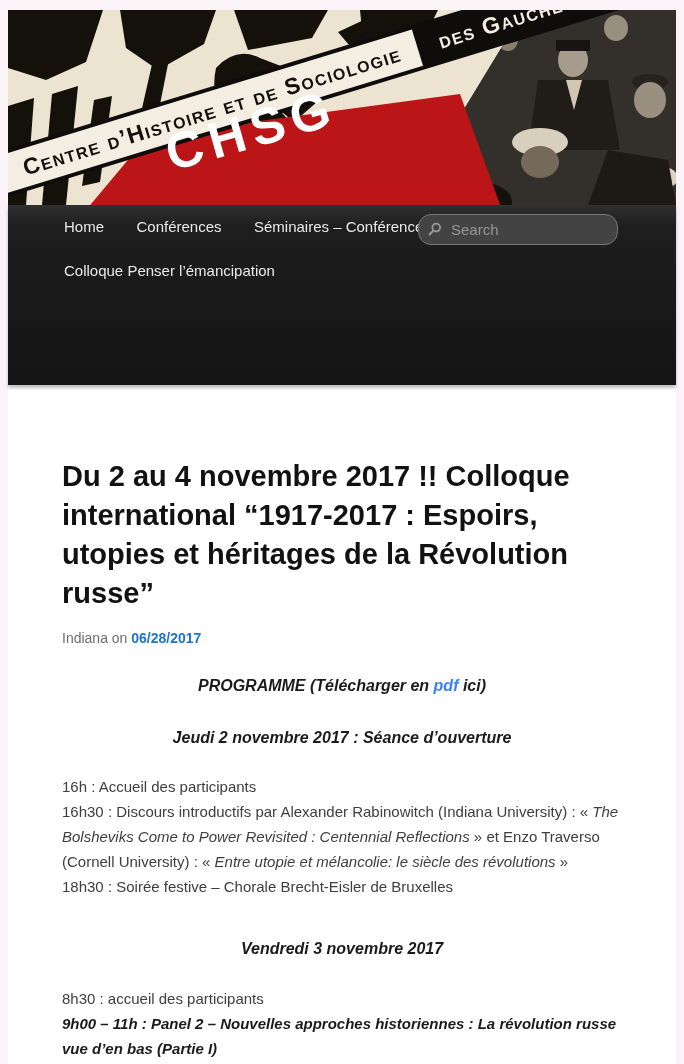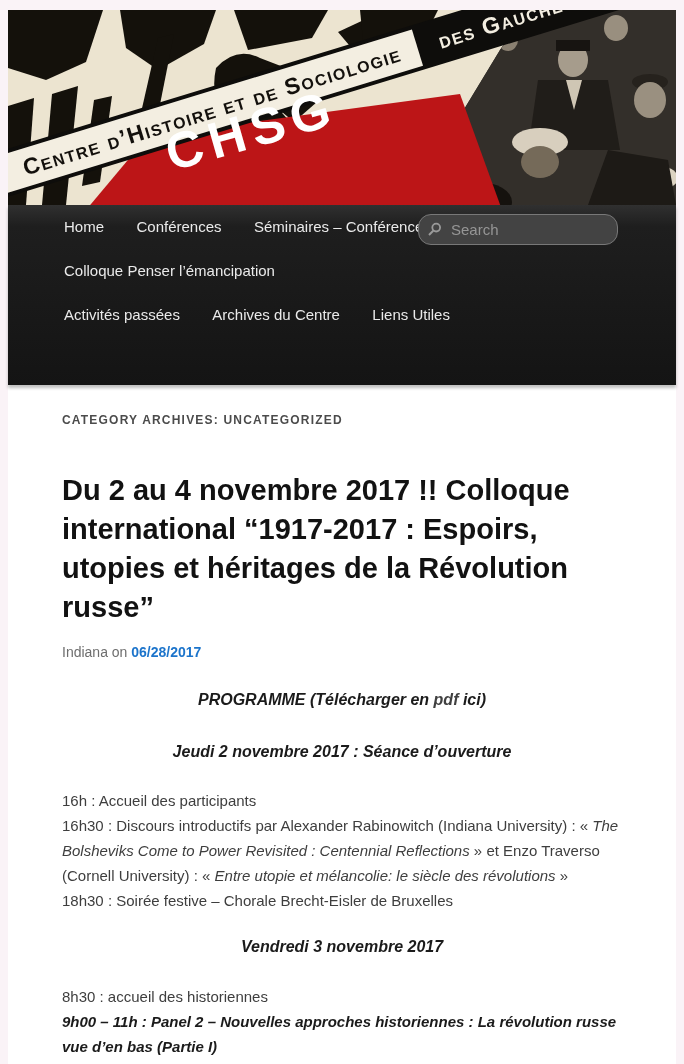--- a/index.html
+++ b/index.html
@@ -60,24 +60,24 @@
   h1.post-title {
     margin-top:44px; font-size:29px; line-height:39px; color:#121212;
     font-weight:bold; cursor:pointer;
   }
   .posted { margin-top:17px; font-size:14px; color:#6e6e6e; }
   .posted .date { color:#1c74cb; font-weight:bold; cursor:pointer; }
   .center-head { margin-top:32px; text-align:center; font-size:16px; line-height:20px; color:#141414; }
   .center-head.first { margin-top:30px; }
   .body-para { margin-top:26px; font-size:15px; line-height:25px; color:#3e3e3e; }
   .body-para.second { margin-top:27px; }
-  .vendredi { margin-top:24px; }
+  .vendredi { margin-top:40px; }
   .b { font-weight:bold; color:#1b1b1b;font-style:italic; }
   .i { font-style:italic;margin-top:40px; }
-  .lnk { color:#404040; cursor:pointer; }
+  .lnk { color:#3b82f6; cursor:pointer; }
 </style>
 </head>
 <body>
 
 <div class="page">
 
   <header class="banner">
 
     <svg class="bglayer" viewBox="0 0 668 195" preserveAspectRatio="none">
       <rect width="668" height="195" fill="#ece4d0"></rect>
@@ -136,48 +136,42 @@
 
   <nav>
     <ul>
       <li>Home</li>
       <li>Conférences</li>
       <li>Séminaires – Conférences</li>
     </ul>
     <ul>
       <li>Colloque Penser l’émancipation</li>
     </ul>
-    <ul>
-      <li>Activités passées</li>
-      <li>Archives du Centre</li>
-      <li>Liens Utiles</li>
-    </ul>
     <div class="searchbox">
       <svg class="search-icon" viewBox="0 0 15 15">
         <circle cx="9.2" cy="5.6" r="3.9" fill="none" stroke="#9a9a9a" stroke-width="1.8"></circle>
         <line x1="6.2" y1="8.8" x2="2" y2="13" stroke="#9a9a9a" stroke-width="2"></line>
       </svg>
       <input type="text" placeholder="Search" style="">
     </div>
   </nav>
 
   <main class="content">
-    <div class="cat-label">CATEGORY ARCHIVES: UNCATEGORIZED</div>
 
     <h1 class="post-title">Du 2 au 4 novembre 2017 !! Colloque international “1917-2017 : Espoirs, utopies et héritages de la Révolution russe”</h1>
 
     <div class="posted">
       <span>Indiana on</span>
       <span class="date">06/28/2017</span>
     </div>
 
     <div class="center-head first"><span class="b">PROGRAMME (Télécharger en </span><span class="b lnk">pdf</span><span class="b"> ici)</span></div>
 
     <div class="center-head"><span class="b">Jeudi 2 novembre 2017 : </span><span class="b i">Séance d’ouverture</span></div>
 
     <p class="body-para"><span>16h : Accueil des participants</span><br><span>16h30 : Discours introductifs par Alexander Rabinowitch (Indiana University) : « </span><span class="i">The Bolsheviks Come to Power Revisited : Centennial Reflections</span><span> » et Enzo Traverso (Cornell University) : « </span><span class="i">Entre utopie et mélancolie: le siècle des révolutions</span><span> »</span><br><span>18h30 : Soirée festive – Chorale Brecht-Eisler de Bruxelles</span></p>
 
     <div class="center-head vendredi"><span class="b">Vendredi 3 novembre 2017</span></div>
 
-    <p class="body-para second"><span>8h30 : accueil des historiennes</span><br><span class="b">9h00 – 11h : Panel 2 – </span><span class="b i">Nouvelles approches historiennes : La révolution russe vue d’en bas</span><span class="b"> (Partie I)</span></p>
+    <p class="body-para second"><span>8h30 : accueil des participants</span><br><span class="b">9h00 – 11h : Panel 2 – </span><span class="b i">Nouvelles approches historiennes : La révolution russe vue d’en bas</span><span class="b"> (Partie I)</span></p>
   </main>
 
 </div>
 
 </body></html>

